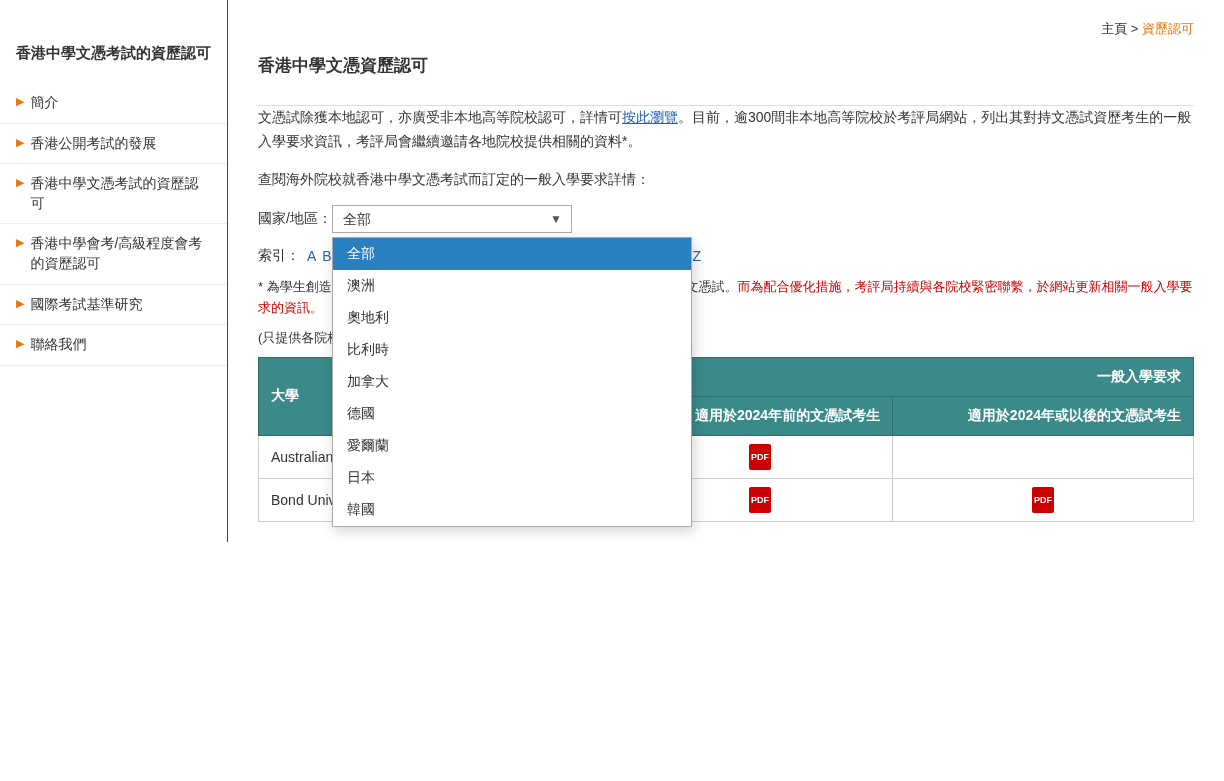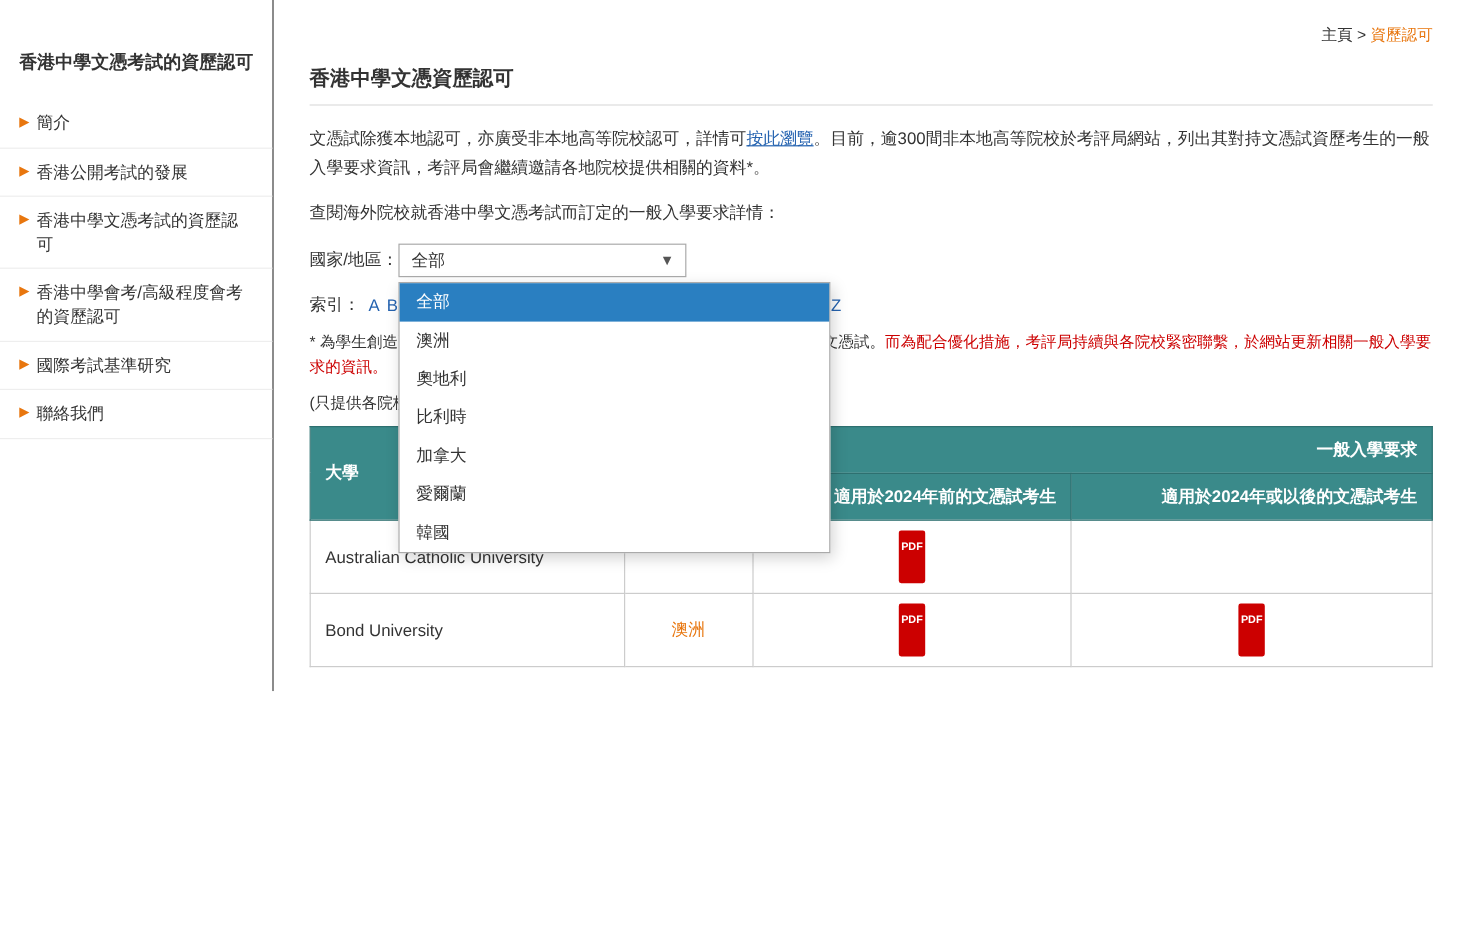--- a/index.html
+++ b/index.html
@@ -47,23 +47,22 @@
       color: #333;
       margin-bottom: 16px;
     }
     .breadcrumb .bc-link { color: #e8760e; text-decoration: none; }
 
     
     .page-title {
       font-size: 17px;
       font-weight: bold;
       color: #333;
-      margin-bottom: 16px;
       border-bottom: 1px solid #ddd;
-      padding-bottom: 10px;
+      padding-bottom: 28px;
     }
 
     
     .content-text {
       line-height: 1.7;
       margin-bottom: 14px;
       color: #333;
     }
     .content-text a { color: #2563b0; text-decoration: underline; cursor: pointer; }
 
@@ -164,21 +163,21 @@
     .uni-table th.left-align { text-align: left; }
     .uni-table td {
       border: 1px solid #ccc;
       padding: 8px 12px;
       font-size: 14px;
       vertical-align: middle;
     }
     .uni-table .pdf-icon {
       display: inline-block;
       width: 22px;
-      height: 44px;
+      height: 26px;
       background: #cc0000;
       color: #fff;
       font-size: 9px;
       font-weight: bold;
       text-align: center;
       line-height: 26px;
       border-radius: 2px;
       cursor: pointer;
     }
     .uni-table td.center { text-align: center; }
@@ -235,21 +234,23 @@
       <select class="filter-select" id="country-select">
       <option value="all">全部</option><option value="australia">澳洲</option><option value="austria">奧地利</option><option value="belgium">比利時</option><option value="canada">加拿大</option><option value="france">法國</option><option value="germany">德國</option><option value="ireland">愛爾蘭</option><option value="japan">日本</option><option value="korea">韓國</option><option value="macau">澳門特別行政區</option><option value="malaysia">馬來西亞</option><option value="newzealand">新西蘭</option><option value="singapore">新加坡</option><option value="spain">西班牙</option><option value="switzerland">瑞士</option><option value="uk">英國</option><option value="usa">美國</option></select>
       <span class="select-arrow">▼</span>
       
       <div class="dropdown-overlay" id="dropdown-overlay">
       <div class="dropdown-item selected">全部</div>
           <div class="dropdown-item">澳洲</div>
           <div class="dropdown-item">奧地利</div>
           <div class="dropdown-item">比利時</div>
           <div class="dropdown-item">加拿大</div>
+          <div class="dropdown-item">德國</div>
           <div class="dropdown-item">愛爾蘭</div>
+          <div class="dropdown-item">日本</div>
           <div class="dropdown-item">韓國</div>
         </div>
     </div>
   </div>
 
   <div class="index-row">
     <span class="index-label">索引：</span>
     <span id="index-links"><a class="index-link">A</a><span> </span><a class="index-link">B</a><span> </span><a class="index-link">C</a><span> </span><a class="index-link">D</a><span> </span><a class="index-link">E</a><span> </span><a class="index-link">F</a><span> </span><a class="index-link">G</a><span> </span><a class="index-link">H</a><span> </span><a class="index-link">I</a><span> </span><a class="index-link">J</a><span> </span><a class="index-link">K</a><span> </span><a class="index-link">L</a><span> </span><a class="index-link">M</a><span> </span><a class="index-link">N</a><span> </span><a class="index-link">O</a><span> </span><a class="index-link">P</a><span> </span><a class="index-link">Q</a><span> </span><a class="index-link">R</a><span> </span><a class="index-link">S</a><span> </span><a class="index-link">T</a><span> </span><a class="index-link">U</a><span> </span><a class="index-link">V</a><span> </span><a class="index-link">W</a><span> </span><a class="index-link">X</a><span> </span><a class="index-link">Y</a><span> </span><a class="index-link">Z</a></span>
   </div>
 

